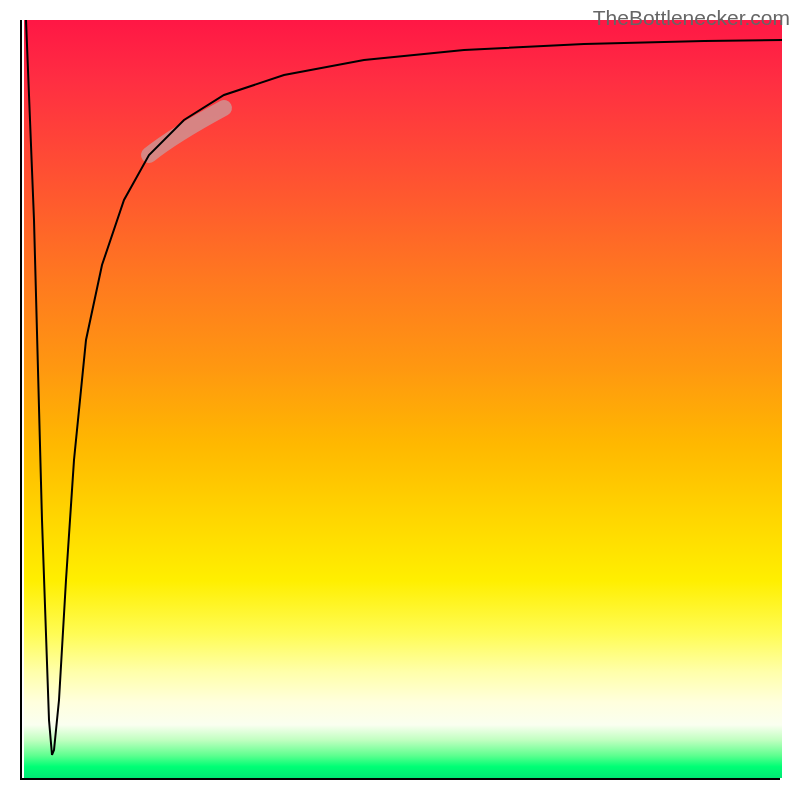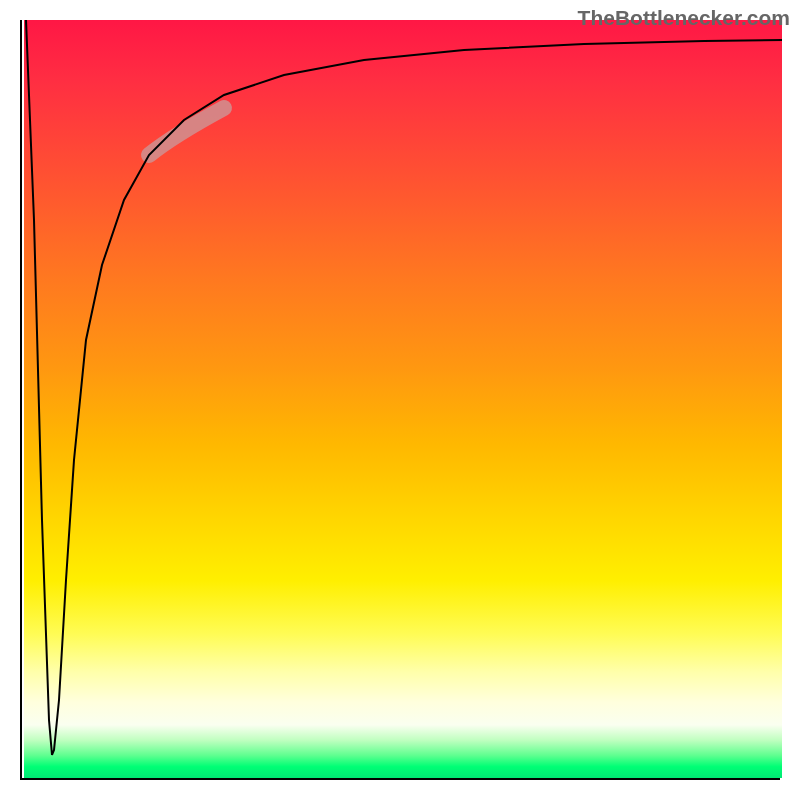--- a/index.html
+++ b/index.html
@@ -13,21 +13,21 @@
       font-family: Arial, sans-serif;
       position: relative;
       background: #fff;
     }
     .watermark {
       position: absolute;
       top: 6px;
       right: 10px;
       font-size: 21px;
       color: #666;
-      font-weight: bold;
+      font-weight: normal;
       z-index: 10;
     }
     .chart-container {
       position: absolute;
       left: 20px;
       top: 20px;
       width: 760px;
       height: 760px;
     }
     .plot-area {

